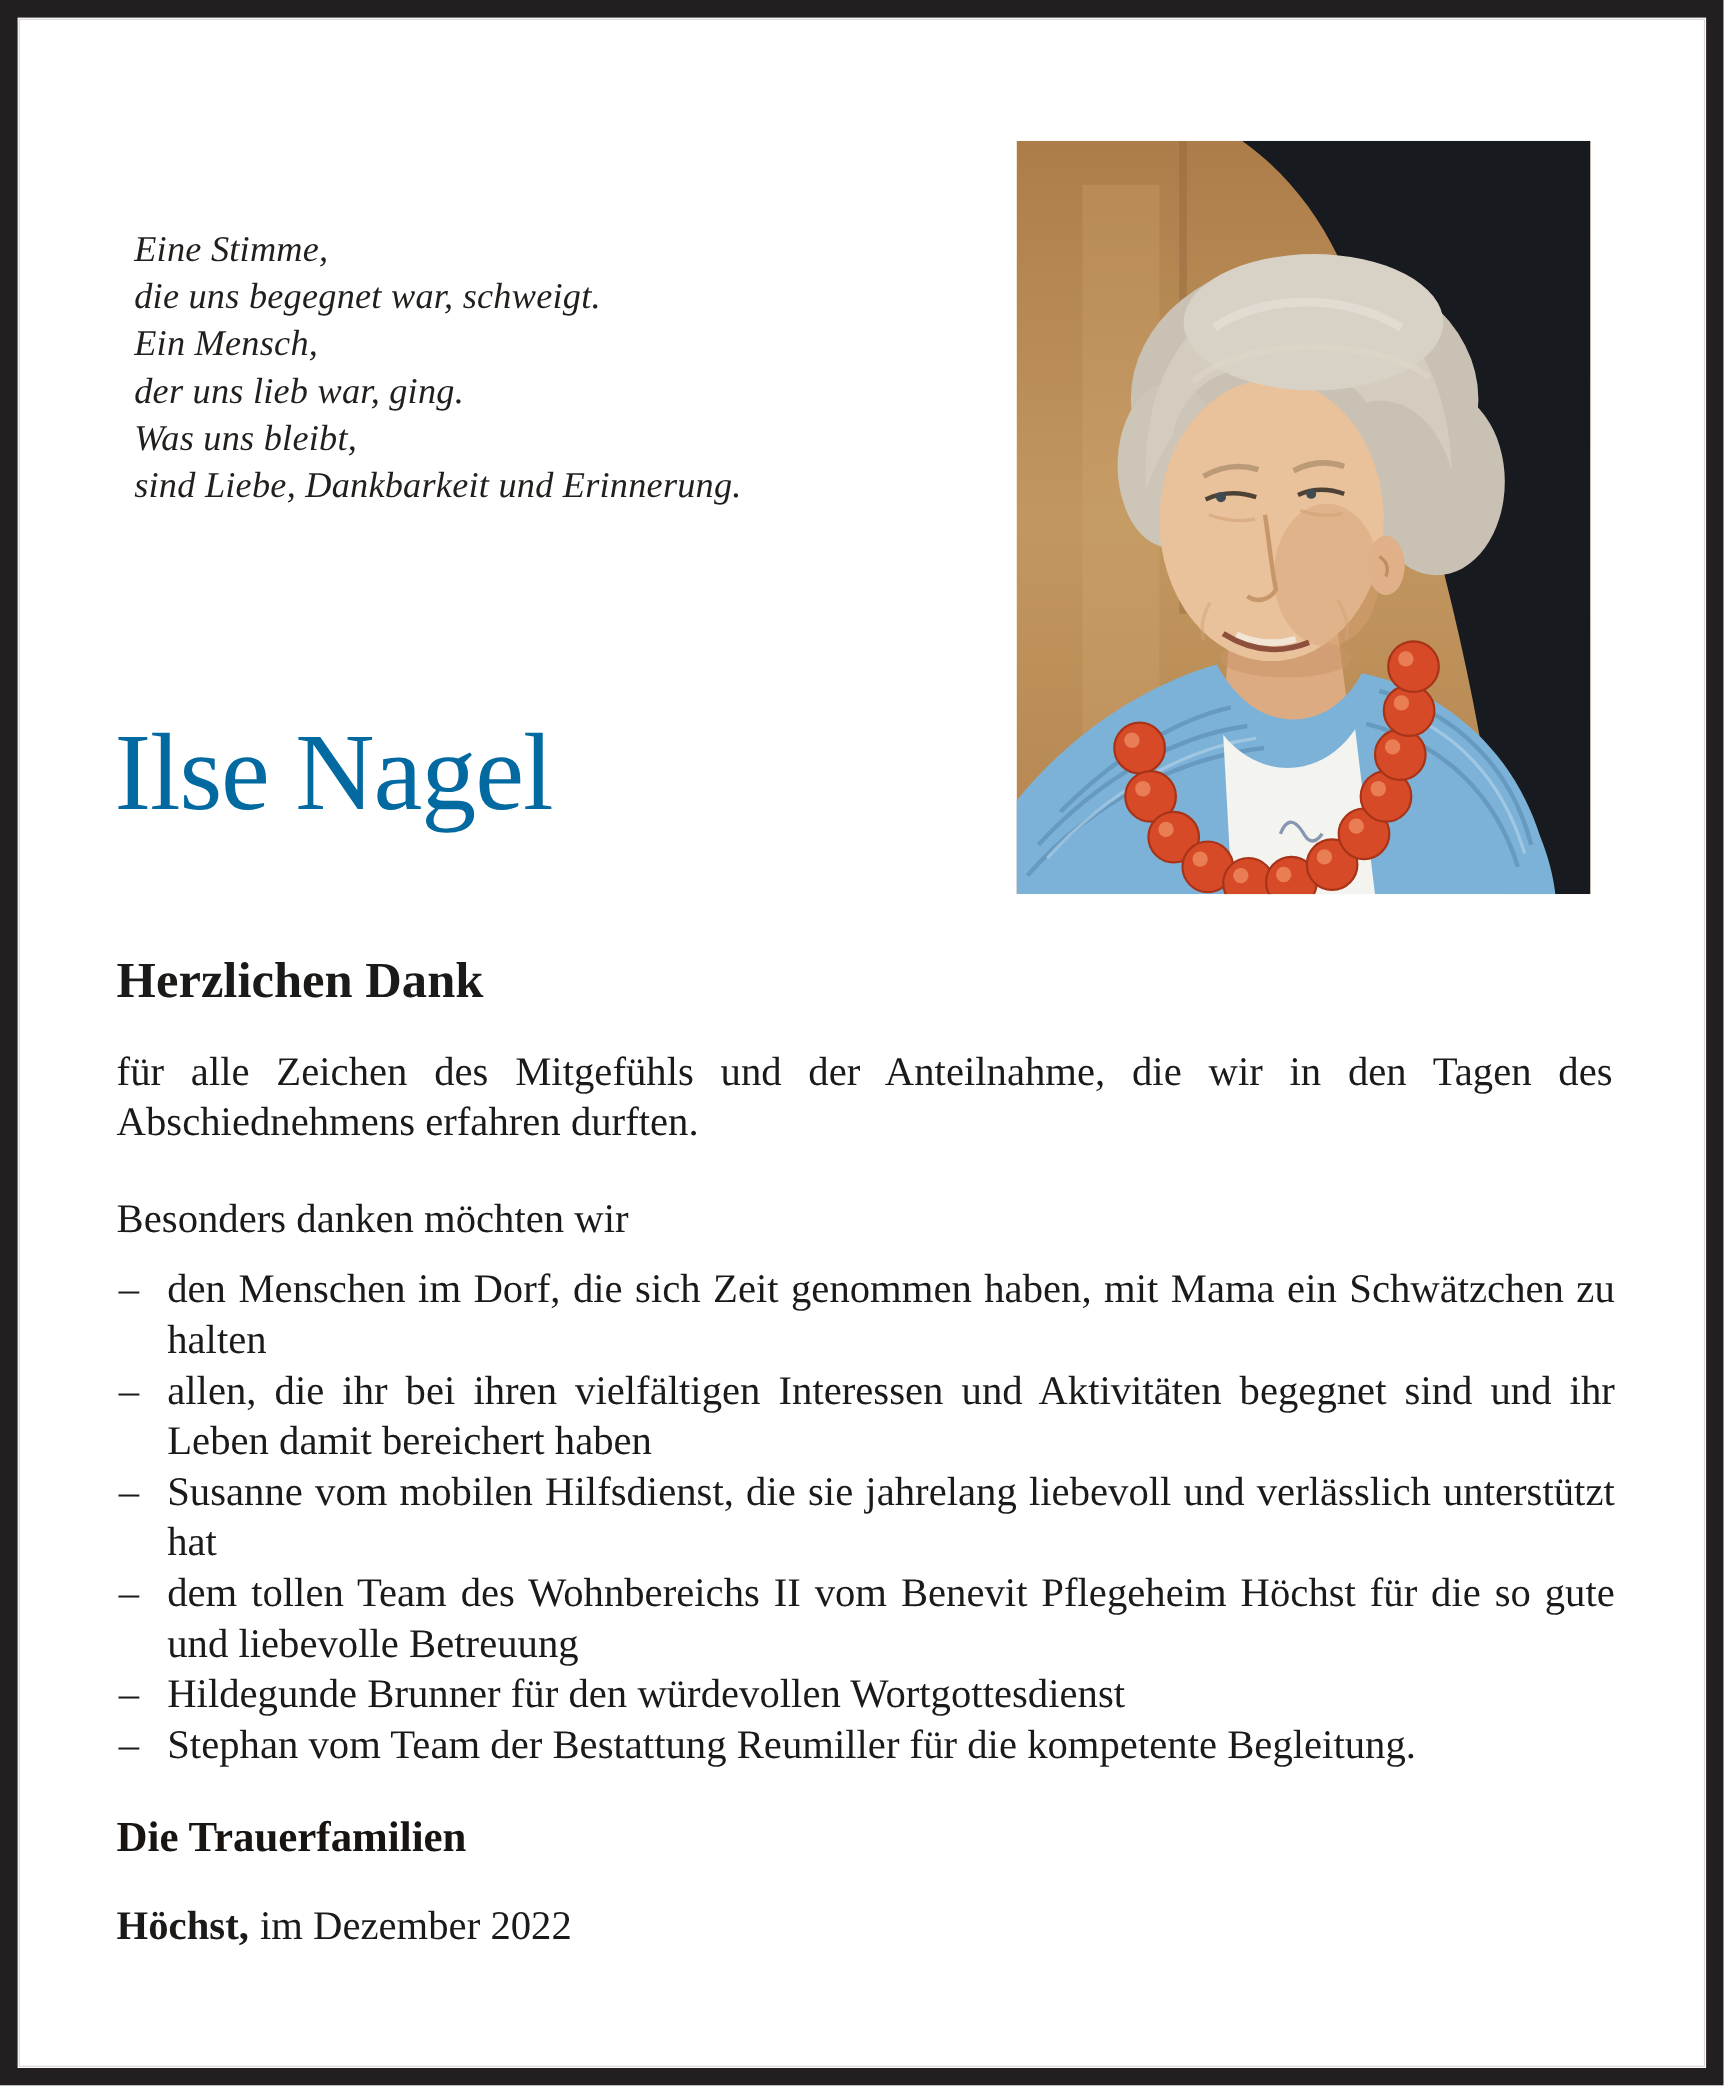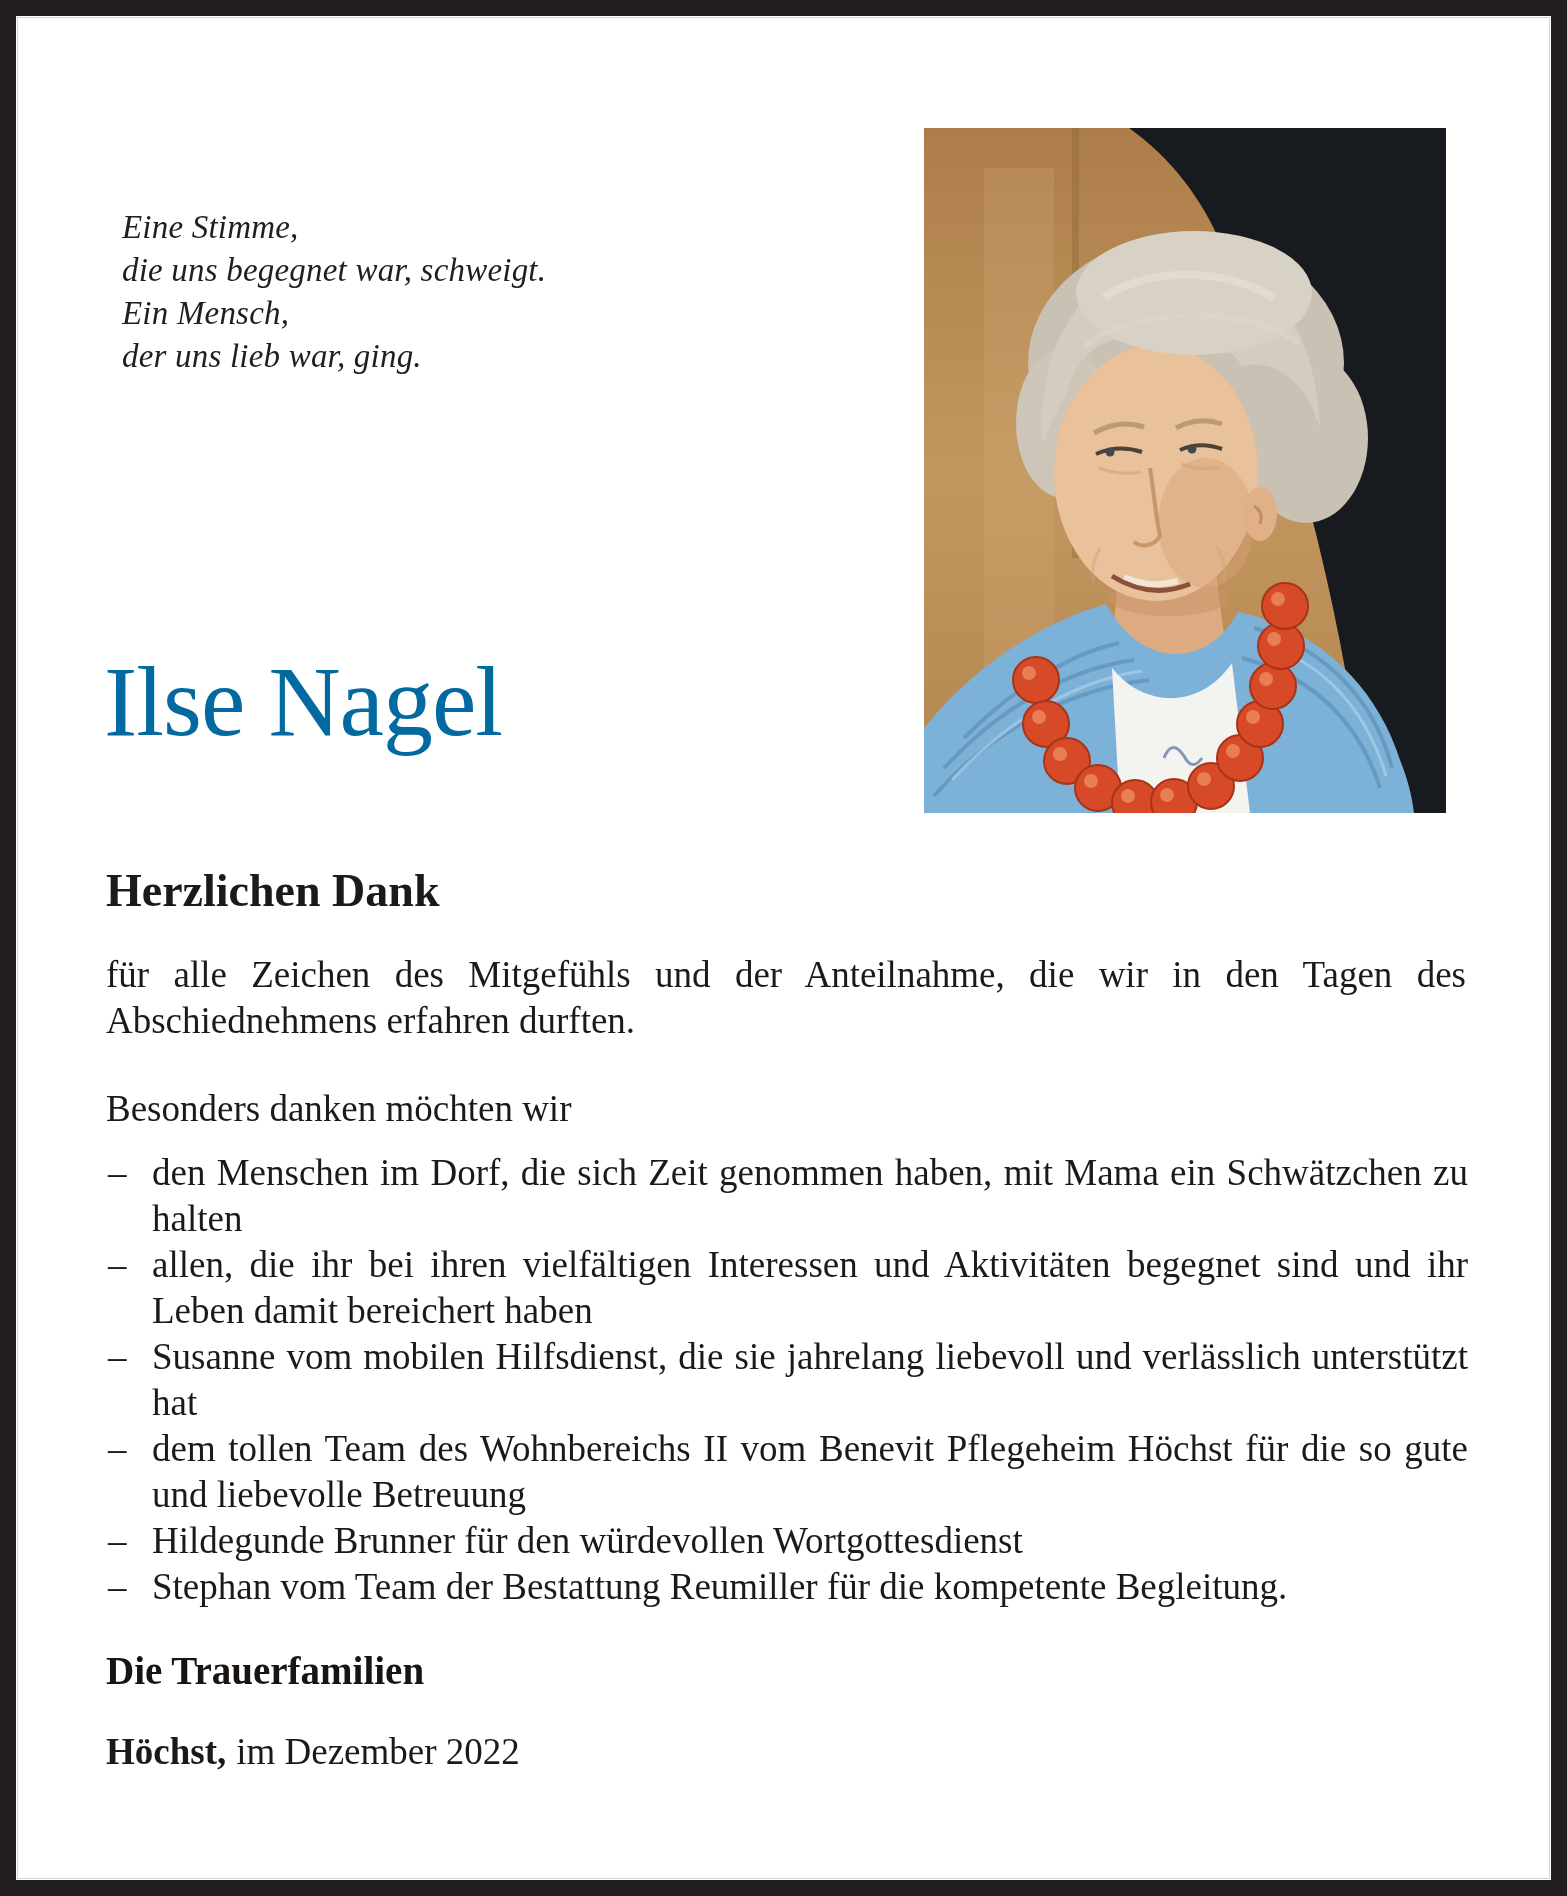--- a/index.html
+++ b/index.html
@@ -77,20 +77,22 @@
 </head>
 <body>
 
 <div class="page">
 
   <div class="poem">
     <div class="poem-line">Eine Stimme,</div>
     <div class="poem-line">die uns begegnet war, schweigt.</div>
     <div class="poem-line">Ein Mensch,</div>
     <div class="poem-line">der uns lieb war, ging.</div>
+    <div class="poem-line">Was uns bleibt,</div>
+    <div class="poem-line">sind Liebe, Dankbarkeit und Erinnerung.</div>
   </div>
 
   <div class="photo" role="img" aria-label="Porträtfoto einer älteren Dame mit hellen Locken, blauer Strickjacke, weißem Oberteil und roter Korallenkette">
     <svg viewBox="0 0 522 685" preserveAspectRatio="none">
       <defs>
         <linearGradient id="wood" x1="0" y1="0" x2="0" y2="1">
           <stop offset="0" stop-color="#ad7d49"></stop>
           <stop offset="0.5" stop-color="#c2975f"></stop>
           <stop offset="1" stop-color="#b5854f"></stop>
         </linearGradient>

